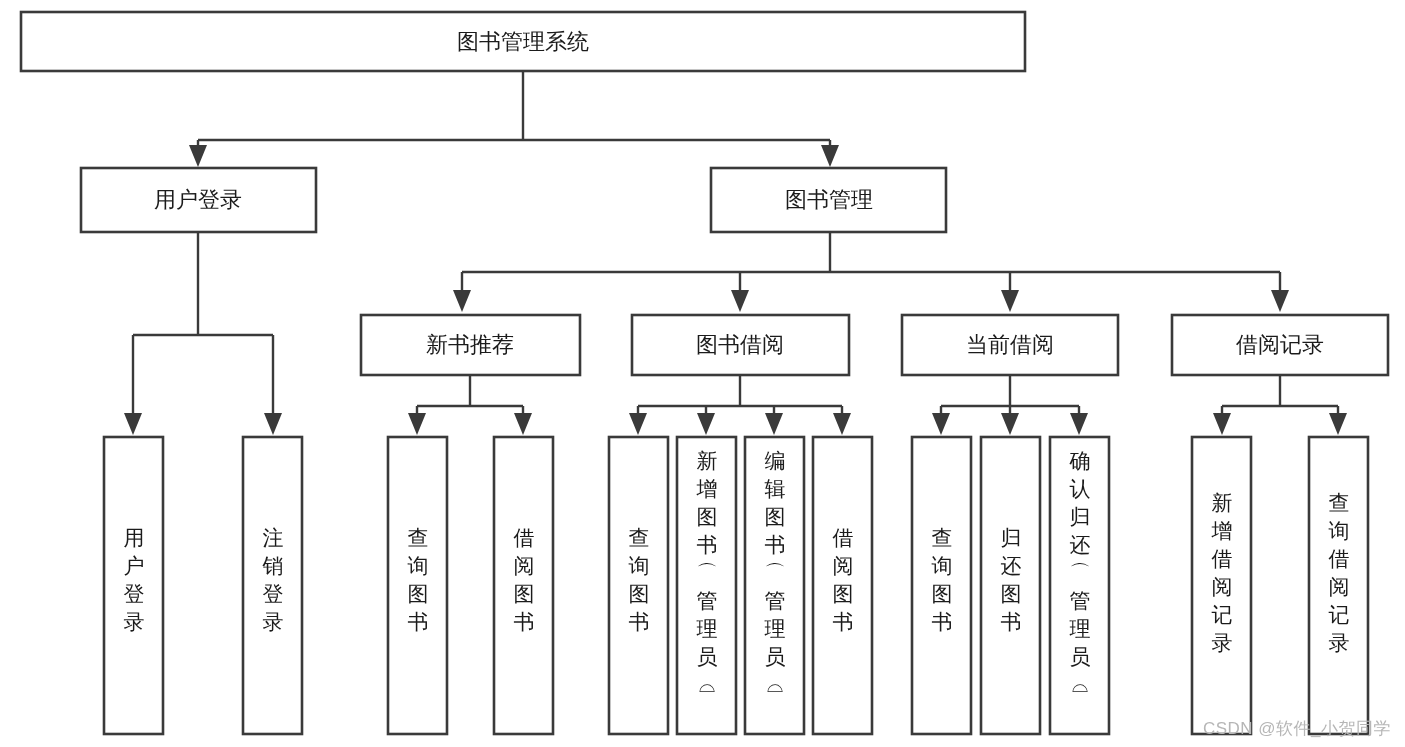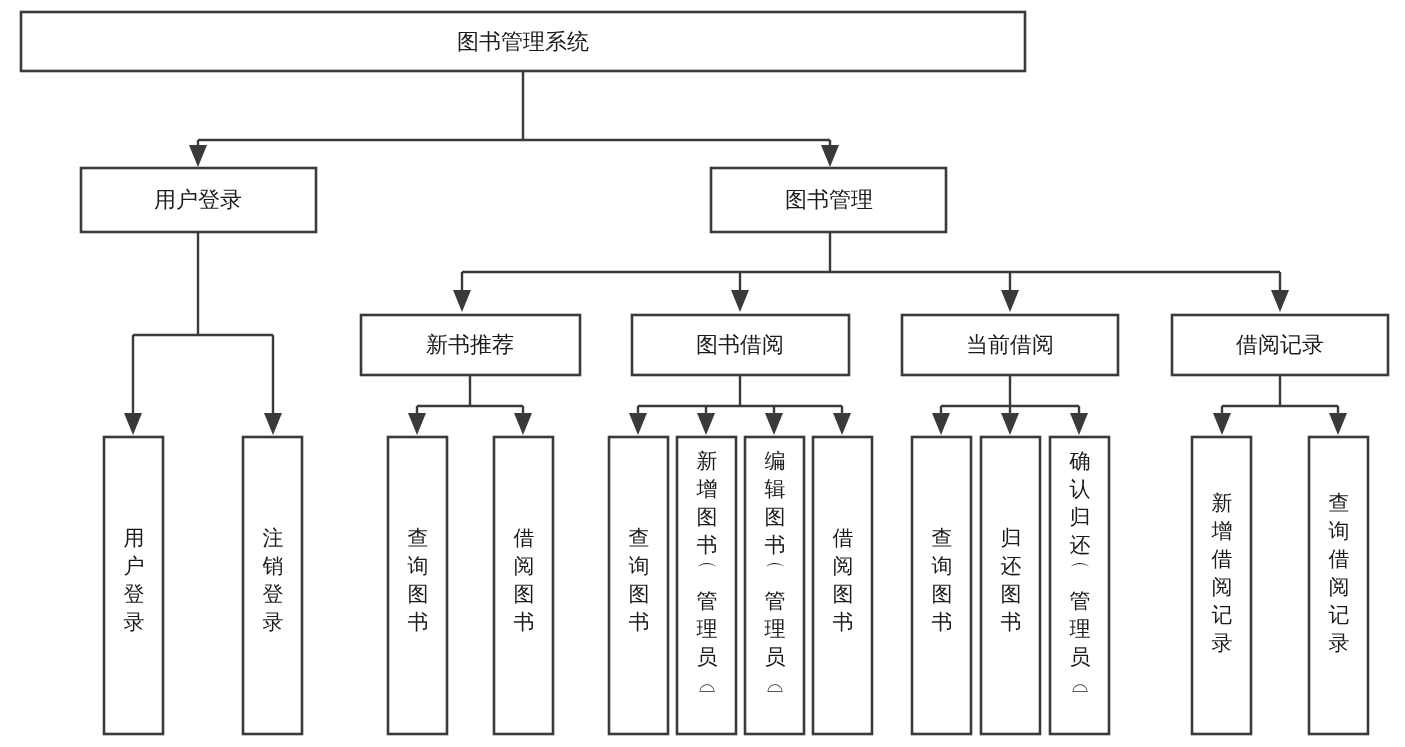--- a/index.html
+++ b/index.html
@@ -232,13 +232,14 @@
       <rect class="node-box" x="1192" y="437" width="59" height="297"></rect>
       <text class="node-label-v" x="1222" y="510"><tspan x="1222" dy="0">新</tspan><tspan x="1222" dy="28">增</tspan><tspan x="1222" dy="28">借</tspan><tspan x="1222" dy="28">阅</tspan><tspan x="1222" dy="28">记</tspan><tspan x="1222" dy="28">录</tspan></text>
     </g>
     <g>
       <rect class="node-box" x="1309" y="437" width="59" height="297"></rect>
       <text class="node-label-v" x="1339" y="510"><tspan x="1339" dy="0">查</tspan><tspan x="1339" dy="28">询</tspan><tspan x="1339" dy="28">借</tspan><tspan x="1339" dy="28">阅</tspan><tspan x="1339" dy="28">记</tspan><tspan x="1339" dy="28">录</tspan></text>
     </g>
 
   </svg>
 
+  <div class="watermark">CSDN @软件_小贺同学</div>
 </div>
 
 </body></html>

